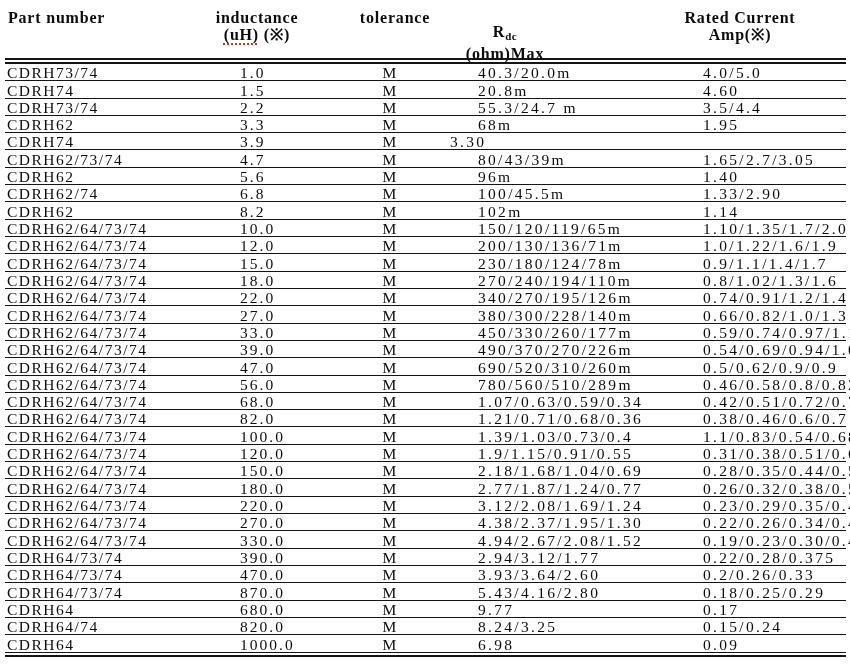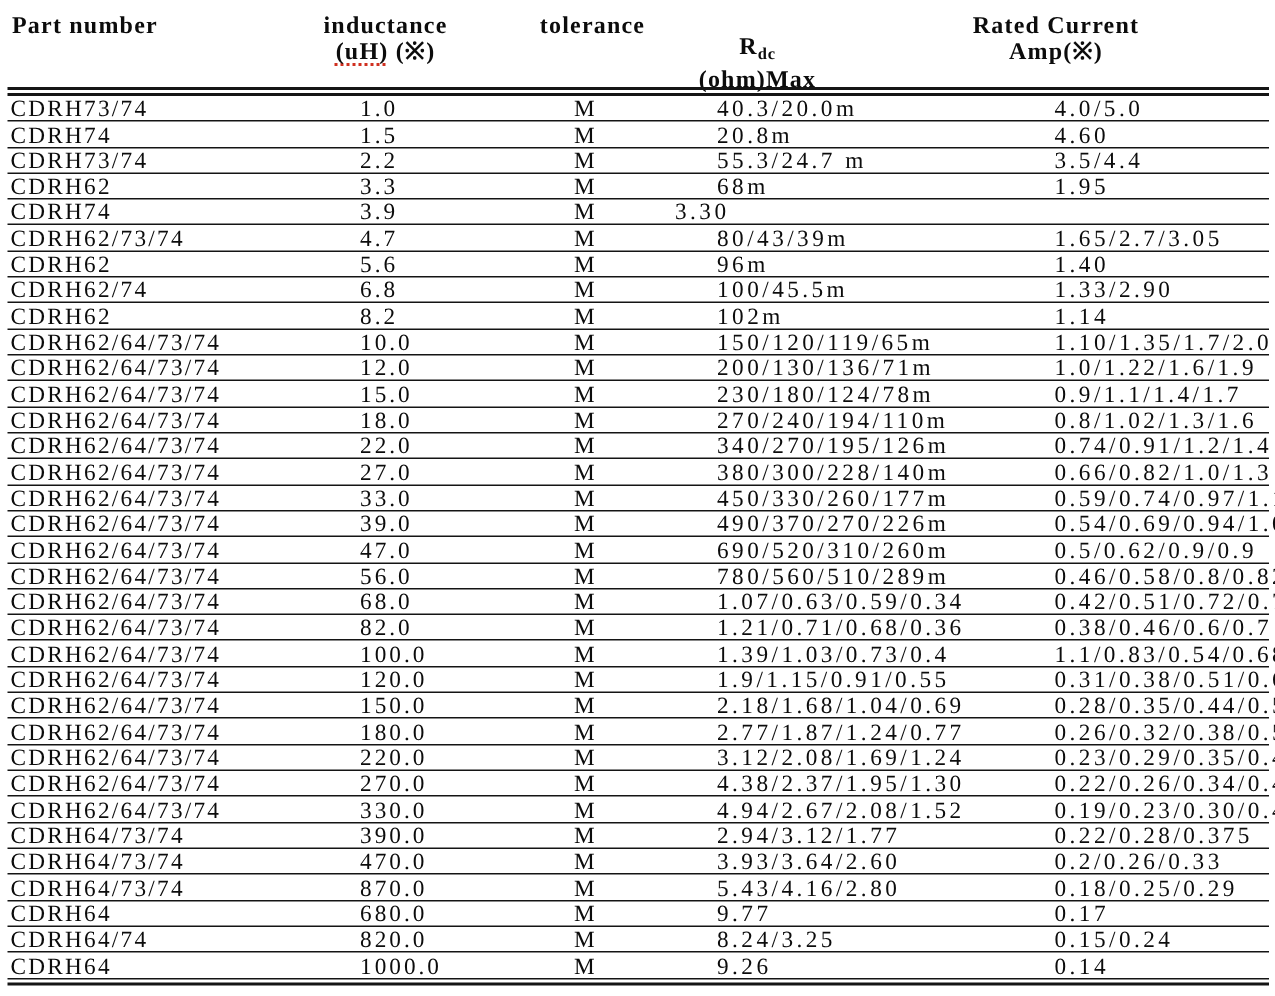--- a/index.html
+++ b/index.html
@@ -8,21 +8,21 @@
   .page{position:absolute;inset:0;background:#fff;}
 
   
   .hdr{position:absolute;top:0;left:0;width:750px;height:57px;}
   .hcell{position:absolute;font-weight:bold;font-size:16px;line-height:17px;
          letter-spacing:0.8px;text-align:center;white-space:nowrap;}
   .h-part{left:8px;top:9px;text-align:left;}
   .h-ind {left:157px;top:9px;width:200px;}
   .h-tol {left:295px;top:9px;width:200px;}
   .h-rdc {left:405px;top:23px;width:200px;}
-  .h-cur {left:604px;top:9px;width:200px;}
+  .h-cur {left:640px;top:9px;width:200px;}
   .h-sub{font-size:11px;font-weight:bold;vertical-align:-3px;letter-spacing:0.5px;}
   .uh-squiggle{text-decoration:underline dotted #d03020 2px;text-underline-offset:3px;}
 
   
   .rule{position:absolute;left:5px;width:841px;background:#151515;height:2px;}
   .rule-top1{top:57.5px;}
   .rule-top2{top:61.5px;}
   .rule-bottom{top:655px;}
 
   
@@ -300,19 +300,19 @@
     <div class="c-part">CDRH64/74</div>
     <div class="c-ind">820.0</div>
     <div class="c-tol">M</div>
     <div class="c-rdc">8.24/3.25</div>
     <div class="c-cur">0.15/0.24</div>
   </div>
       <div class="trow">
     <div class="c-part">CDRH64</div>
     <div class="c-ind">1000.0</div>
     <div class="c-tol">M</div>
-    <div class="c-rdc">9.26</div>
-    <div class="c-cur">0.14</div>
+    <div class="c-rdc">6.98</div>
+    <div class="c-cur">0.09</div>
   </div>
     </div>
 
   <div class="rule rule-bottom"></div>
 </div>
 
 </body></html>

